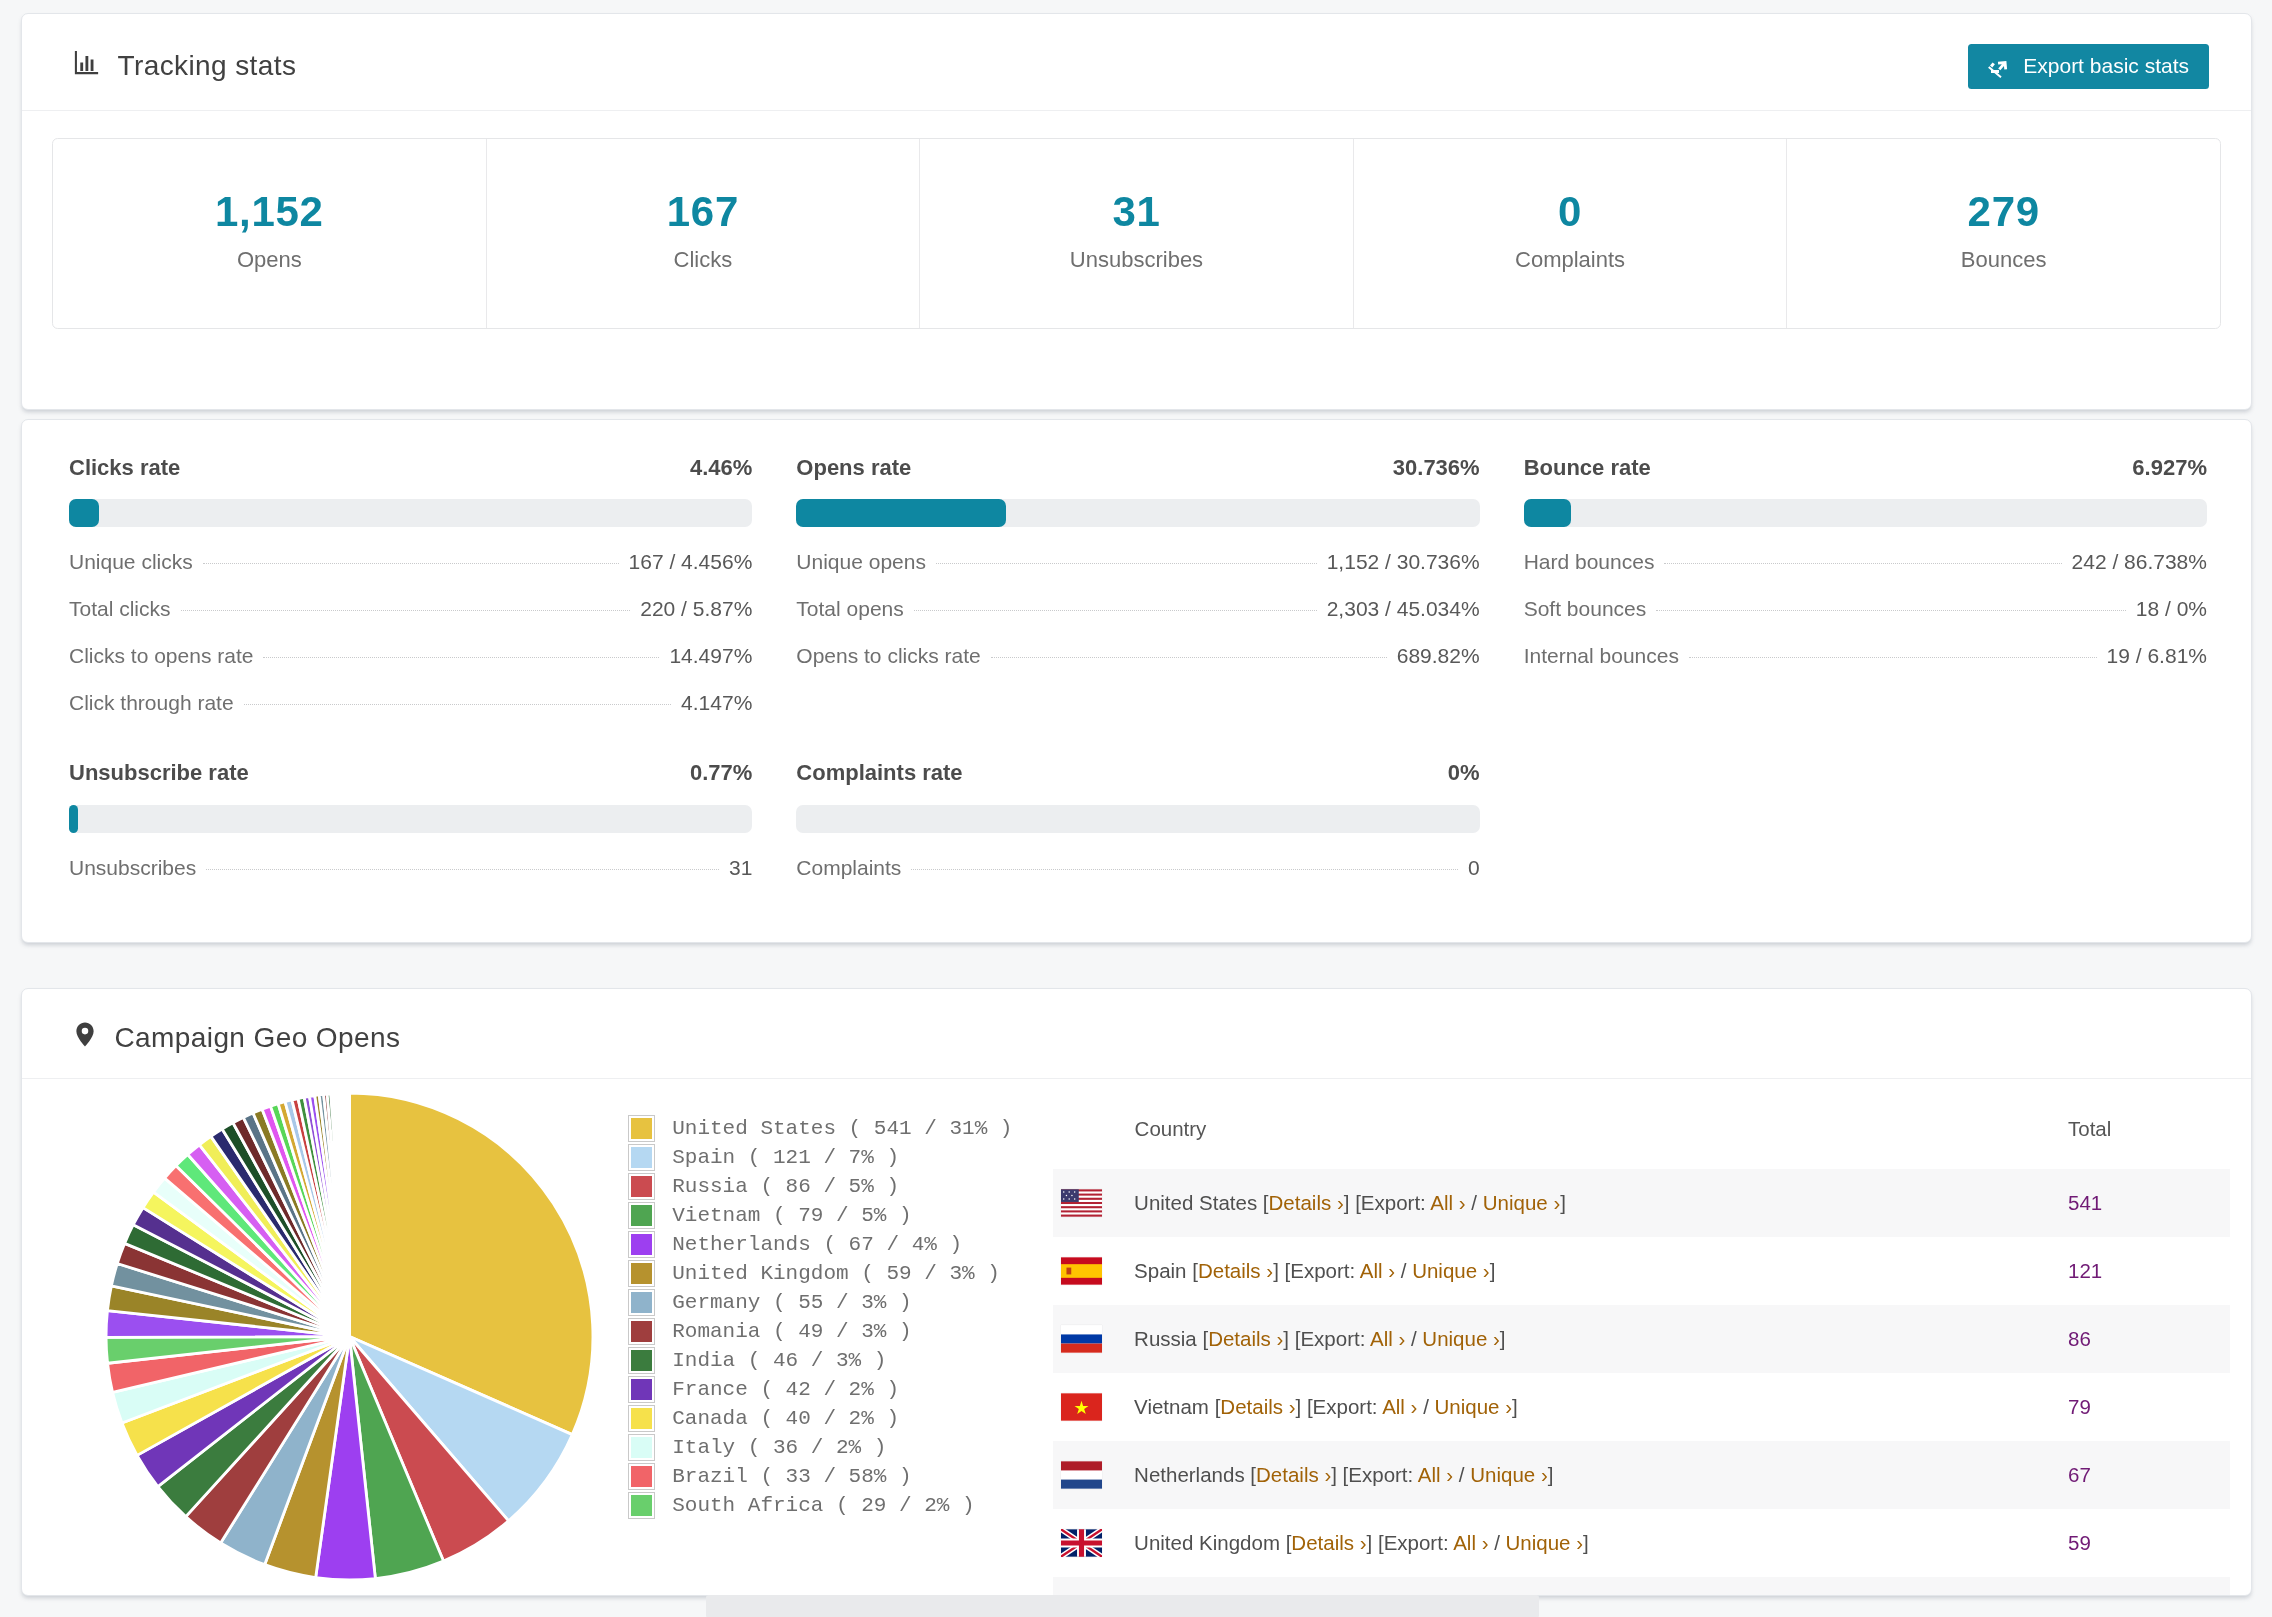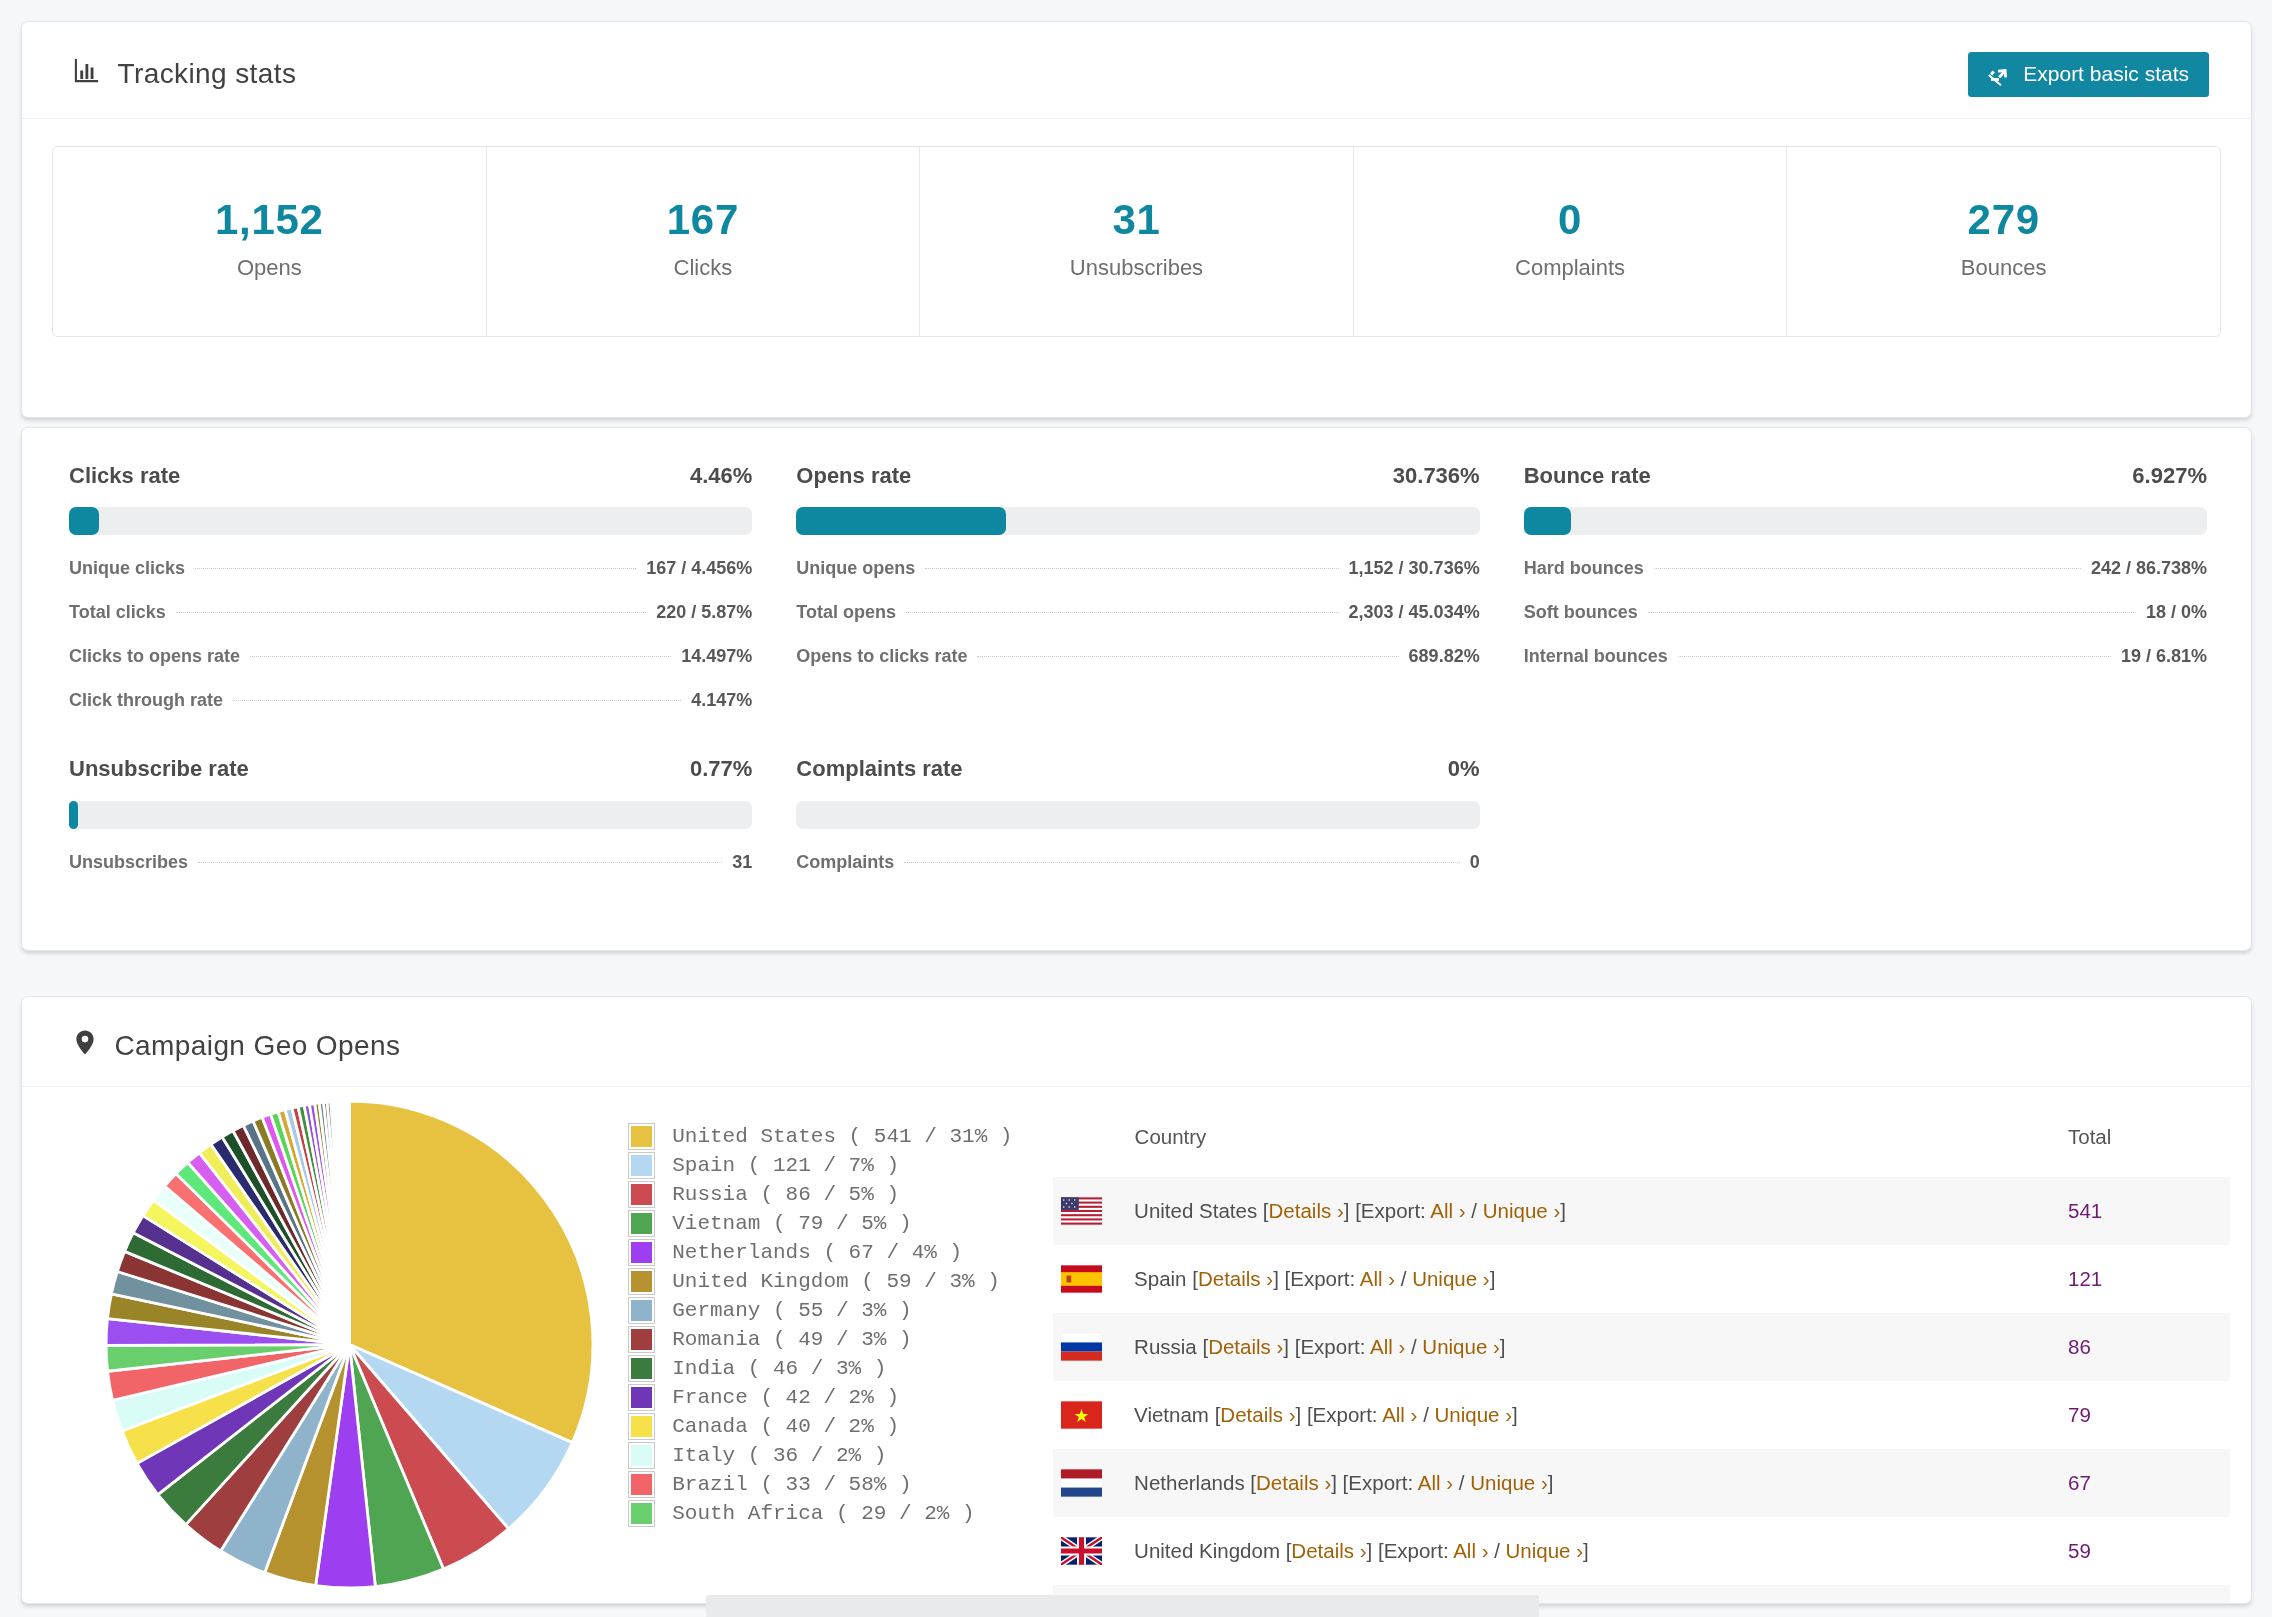--- a/index.html
+++ b/index.html
@@ -6,21 +6,20 @@
   body{
     width:2273px;height:1618px;position:relative;overflow:hidden;
     background:#F6F7F8;
     font-family:"Liberation Sans", sans-serif;
     color:#4A4A4A;
   }
   .card{
     position:absolute;left:21px;width:2229px;background:#fff;
     border:0.7px solid #E3E6EA;border-radius:7px;
     box-shadow:0 2.8px 4.2px -1.4px rgba(90,100,120,.28);
-    margin-top:8px;
   }
   #card-tracking{top:12.7px;height:395px;}
   #card-rates{top:419px;height:522px;}
   #card-geo{top:988px;height:606px;overflow:hidden;}
 
   .card-head{
     display:flex;align-items:center;justify-content:space-between;
     padding:30px 42px 21px 49px;border-bottom:1.4px solid #EEEFF1;
   }
   .head-title{display:flex;align-items:center;font-size:28px;color:#414141;font-weight:500;letter-spacing:0.4px;}
@@ -43,21 +42,21 @@
   
   #rates-grid{
     display:grid;grid-template-columns:repeat(3,1fr);
     column-gap:44px;row-gap:45px;padding:35px 44px 0 47px;
   }
   .rate-head{display:flex;justify-content:space-between;align-items:baseline;
     font-size:22px;font-weight:bold;color:#4C4C4C;}
   .rate-bar{margin-top:18.4px;height:28px;background:#ECEEF0;border-radius:7px;position:relative;}
   .rate-fill{position:absolute;left:0;top:0;bottom:0;background:#0E87A1;border-radius:7px;min-width:0;}
   .rate-rows{margin-top:17px;}
-  .detail-row{display:flex;align-items:baseline;margin-top:23px;font-size:18px;color:#6F6F6F;font-weight:bold;}
+  .detail-row{display:flex;align-items:baseline;margin-top:23px;font-size:21px;color:#6F6F6F;}
   .detail-row .leader{flex:1;border-bottom:1.4px dotted #C9CACC;margin:0 10px;transform:translateY(-5px);}
   .detail-row .val{color:#585858;white-space:nowrap;}
 
   
   .geo-content{display:flex;padding:7px 0 0 28px;}
   #pie-wrap{width:558px;padding-left:49px;box-sizing:border-box;flex:none;}
   #geo-legend{flex:none;width:402px;margin-left:20px;padding-top:28px;font-size:21px;color:#6F6F6F;}
   .lg-item{display:flex;align-items:center;height:29px;font-family:Liberation Mono, monospace;}
   .lg-swatch{width:21px;height:21px;border:0.7px solid #C9C9C9;background:#fff;padding:2.1px;margin-right:17px;flex:none;}
   .lg-swatch i{display:block;width:100%;height:100%;}

